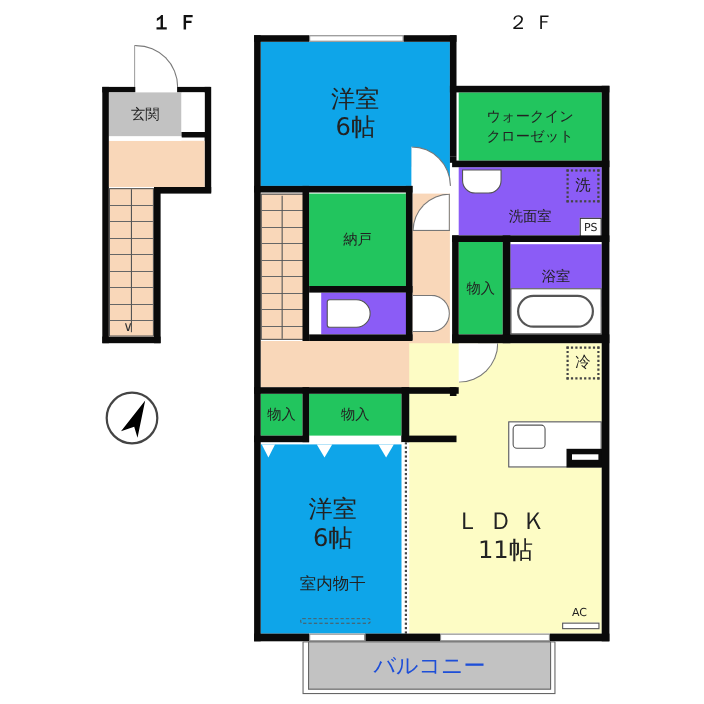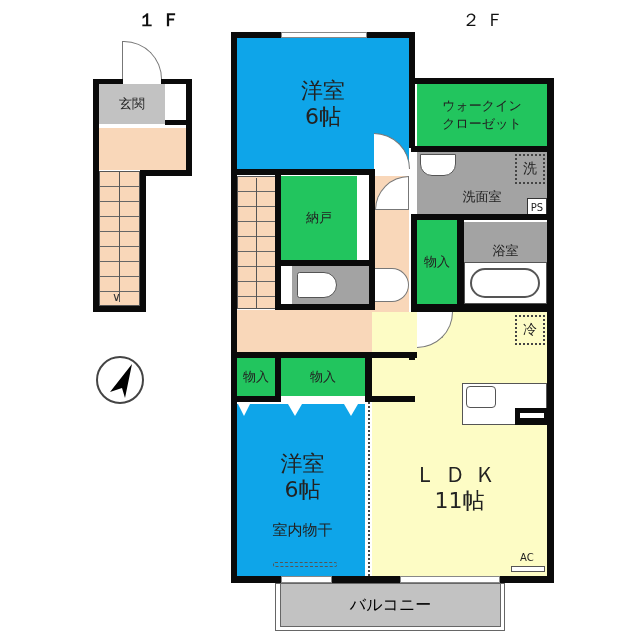--- a/index.html
+++ b/index.html
@@ -4,25 +4,25 @@
 <style>
   html, body { margin:0; padding:0; background:#ffffff; }
   body { width:640px; height:640px; position:relative; overflow:hidden; font-family:"DejaVu Sans", sans-serif; color:#222; }
   .abs { position:absolute; box-sizing:border-box; }
   .floor-label { font-size:18px; color:#111; letter-spacing:6px; }
   .wall { background:#0a0a0a; position:absolute; }
   .room { position:absolute; box-sizing:border-box; display:flex; flex-direction:column; align-items:center; justify-content:center; text-align:center; }
   .pink { background:#0ea5e9; }
   .peach { background:#f9d7b9; }
   .gold { background:#22c55e; }
-  .aqua { background:#a3a3a3; }
+  .aqua { background:#8b5cf6; }
   .cream { background:#fdfcc5; }
   .gray { background:#c2c2c2; }
   .lbl-big { font-size:22px; line-height:26px; color:#222; }
-  .lbl-mid { font-size:16px; color:#000000; }
+  .lbl-mid { font-size:20px; color:#1d4ed8; }
   .lbl-sm { font-size:13px; color:#222; }
   .stair { position:absolute; box-sizing:border-box; border:1px solid #555; background:#f9d7b9;
     background-image: repeating-linear-gradient(to bottom, transparent 0, transparent 14px, #666 14px, #666 15px); }
   .window { position:absolute; background:#fff; border:1px solid #888; box-sizing:border-box; }
   .door-arc { position:absolute; box-sizing:border-box; border:1px solid #777; background:#fff; }
   .dashed { border:2px dotted #444; }
   .tri { position:absolute; width:0; height:0; }
   .fixture { position:absolute; box-sizing:border-box; border:1px solid #555; background:#fff; }
 </style>
 </head>
@@ -81,21 +81,21 @@
     <span class="lbl-sm">洗面室</span>
   </div>
   <div class="fixture" style="left:420px;top:154px;width:36px;height:22px;border-radius:0 0 12px 12px;"></div>
   <div class="abs dashed" style="left:515px;top:154px;width:30px;height:30px;display:flex;align-items:center;justify-content:center;font-size:14px;">
     <span>洗</span>
   </div>
   <div class="abs" style="left:527px;top:198px;width:20px;height:18px;background:#fff;border:1px solid #333;font-size:10px;display:flex;align-items:center;justify-content:center;">
     <span>PS</span>
   </div>
 
-  <div class="room gold" style="left:281px;top:176px;width:76px;height:84px;">
+  <div class="room gold" style="left:281px;top:176px;width:88px;height:84px;">
     <span class="lbl-sm">納戸</span>
   </div>
 
   <div class="abs aqua" style="left:292px;top:266px;width:78px;height:38px;"></div>
   <div class="fixture" style="left:297px;top:272px;width:40px;height:26px;border-radius:4px 20px 20px 4px;"></div>
 
   <div class="stair" style="left:237px;top:176px;width:40px;height:133px;"></div>
   <div class="abs" style="left:256px;top:178px;width:1px;height:130px;background:#555;"></div>
 
   <div class="abs peach" style="left:237px;top:310px;width:172px;height:42px;"></div>

